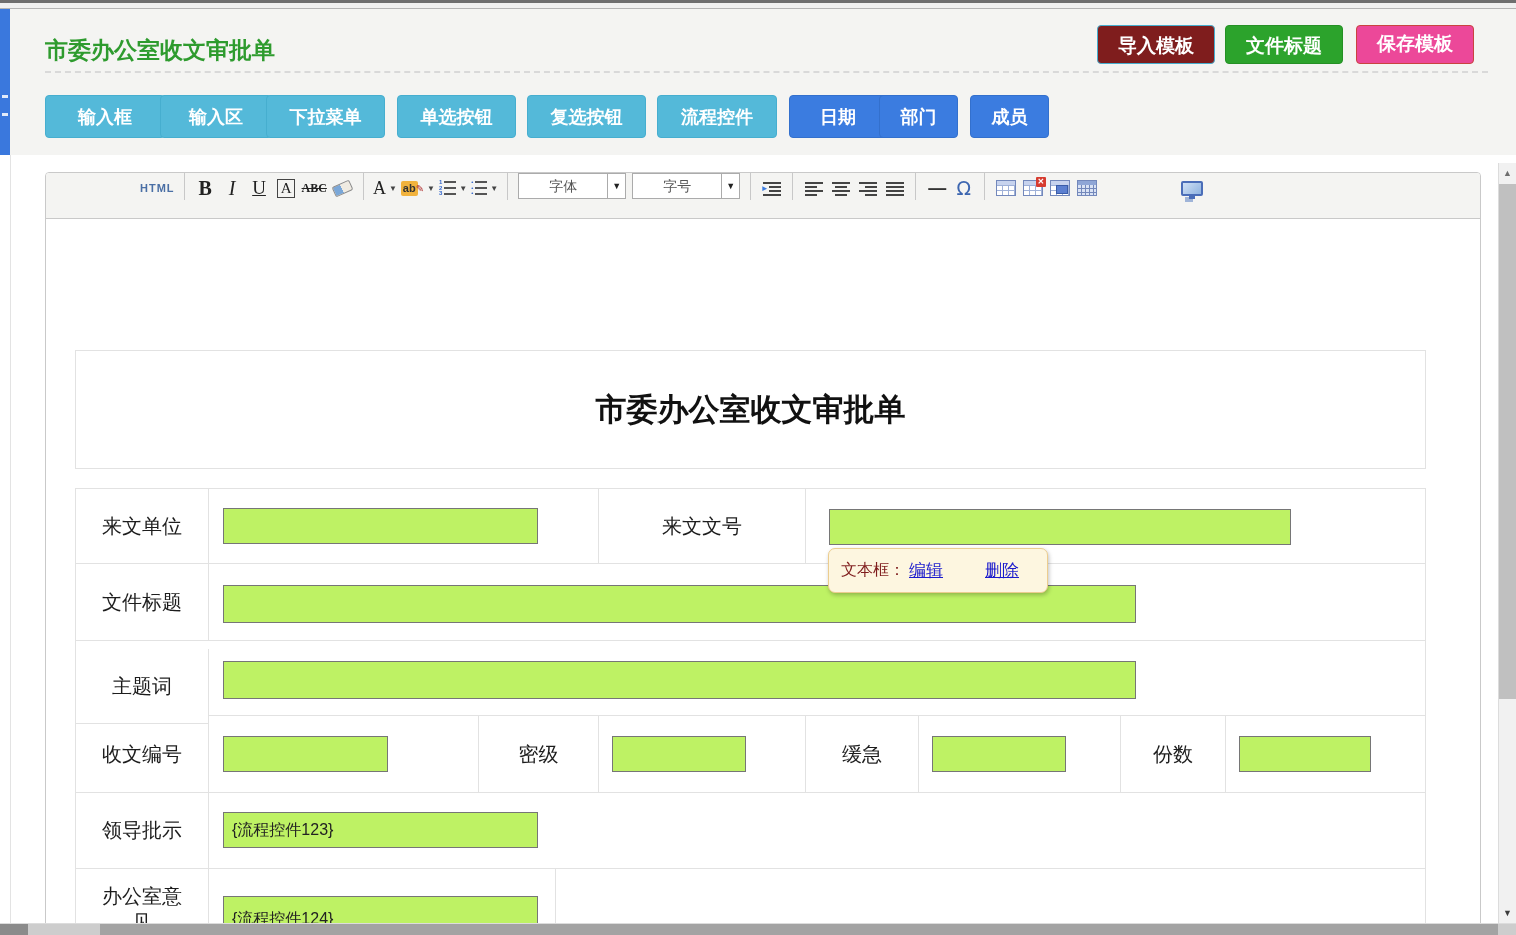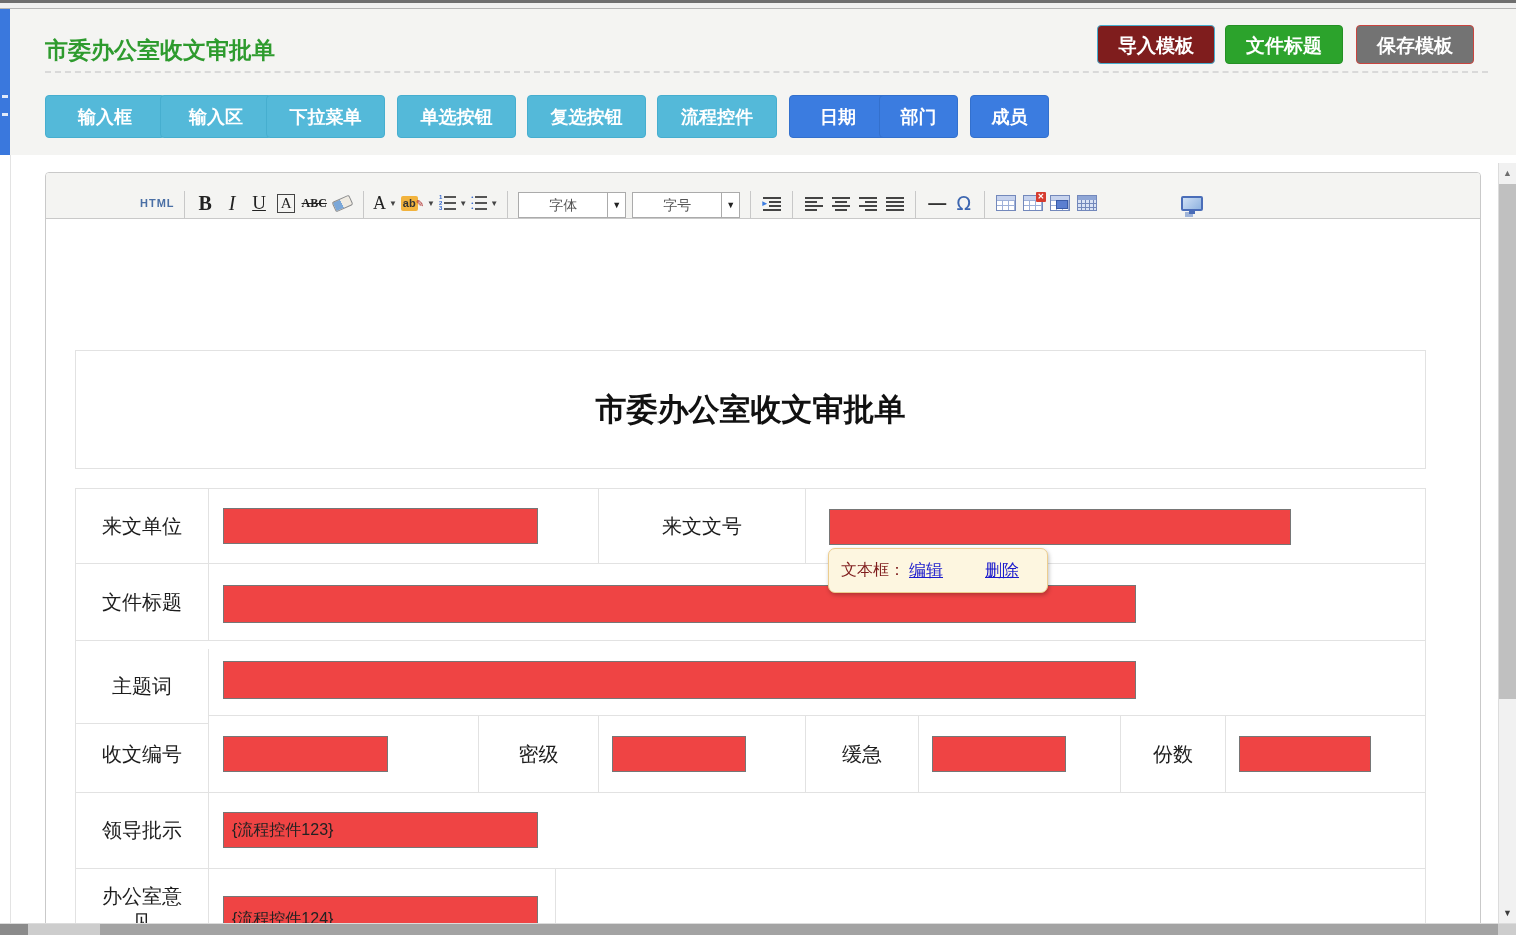--- a/index.html
+++ b/index.html
@@ -17,33 +17,33 @@
   
   #header { left:10px; top:9px; width:1506px; height:146px; background:#f4f4f2; }
   #page-title { position:absolute; left:35px; top:26px; font-family:"Liberation Serif", serif;
                 font-size:23px; font-weight:bold; color:#2e9b2e; }
   #header-dash { position:absolute; left:35px; top:62px; width:1443px; border-top:2px dashed #d9d9d9; }
   .hdr-btn { position:absolute; top:16px; height:39px; border:none; border-radius:4px;
              color:#fff; font-family:"Liberation Serif", serif; font-weight:bold;
              font-size:19px; text-align:center; line-height:39px; padding:0 20px; cursor:pointer; }
   #btn-import { left:1087px; background:#7f1d1d; border:1px solid #46aecf; }
   #btn-preview { left:1215px; background:#2ca32c; border:1px solid #259025; }
-  #btn-save { left:1346px; background:#737373; border:1px solid #c9443f; }
+  #btn-save { left:1346px; background:#ec4899; border:1px solid #c9443f;font-family:Liberation Mono, monospace; }
 
   .ctl-btn { position:absolute; top:86px; height:43px; border-radius:4px; color:#fff;
              font-family:"Liberation Serif", serif; font-weight:bold; font-size:18px;
              line-height:43px; text-align:center; cursor:pointer; }
   .ctl-info { background:#54b9d9; border:1px solid #46aecf; }
   .ctl-primary { background:#3b7ce0; border:1px solid #3370cd; }
 
   
   #editor { left:45px; top:172px; width:1436px; height:763px;
             border:1px solid #c9c9c9; border-radius:4px 4px 0 0; overflow:hidden; background:#fff; }
   #ed-toolbar { height:46px; background:#f4f4f2; border-bottom:1px solid #c9c9c9;
-                display:flex; align-items:flex-end; }
+                display:flex; align-items:flex-start; }
   .tb-sep { width:1px; height:27px; background:#c8c8c8; margin:0 7px; flex:0 0 auto; }
   .tb-btn { height:30px; min-width:27px; display:flex; align-items:center; justify-content:center;
             border-radius:3px; cursor:pointer; flex:0 0 auto; padding:0 2px; }
   .glyph-html { font-size:11px; font-weight:bold; color:#4a6fa5; letter-spacing:1px; }
   .glyph-b { font-family:"Liberation Serif",serif; font-weight:bold; font-size:20px; color:#222; }
   .glyph-i { font-family:"Liberation Serif",serif; font-style:italic; font-size:20px; color:#222; }
   .glyph-u { font-family:"Liberation Serif",serif; font-size:19px; color:#222; text-decoration:underline; }
   .glyph-boxa { font-family:"Liberation Serif",serif; font-size:15px; color:#222;
                 border:1px solid #444; padding:0 3px; line-height:17px; }
   .glyph-abc { font-family:"Liberation Serif",serif; font-size:12px; font-weight:bold;
@@ -102,21 +102,21 @@
   
   #ed-content { position:relative; width:100%; height:716px; background:#fff; }
   .ftbl { position:absolute; border-top:1px solid #e2e2e2; border-left:1px solid #e2e2e2; }
   .ft-cell { position:absolute; border-right:1px solid #e2e2e2; border-bottom:1px solid #e2e2e2;
              display:flex; align-items:center; justify-content:center; }
   .ft-label { font-size:20px; color:#1d1d1d; }
   #form-title-tbl { left:29px; top:131px; width:1351px; height:119px; }
   #form-title { width:100%; height:100%; display:flex; align-items:center; justify-content:center;
                 font-size:31px; font-weight:bold; color:#111; }
   #form-tbl { left:29px; top:269px; width:1351px; height:480px; }
-  .finput { position:absolute; background:#ef4444; border:1px solid #767676;
+  .finput { position:absolute; background:#bef264; border:1px solid #767676;
             font-size:16px; color:#222; line-height:34px; padding:0 8px; overflow:hidden; }
   .wrap-label { width:88px; word-break:break-all; text-align:center; line-height:26px; }
 
   
   #ctl-tooltip { position:absolute; left:782px; top:329px; width:220px; height:45px;
     background:#fdf6e0; border:1px solid #eccd8f; border-radius:7px;
     box-shadow:1px 2px 4px rgba(0,0,0,.25); display:flex; align-items:center;
     padding:0 12px; z-index:5; font-family:"Liberation Serif",serif; }
   #ctl-tooltip .tip-label { font-size:16px; color:#7f1d1d; }
   #ctl-tooltip a { font-size:17px; color:#1a1acd; text-decoration:underline; cursor:pointer; }

